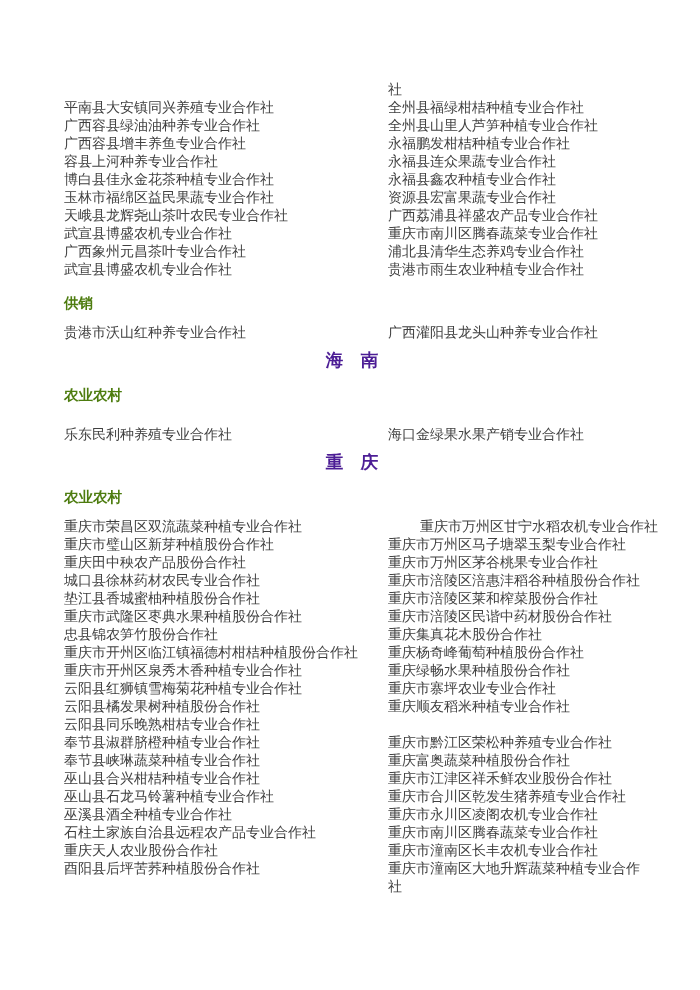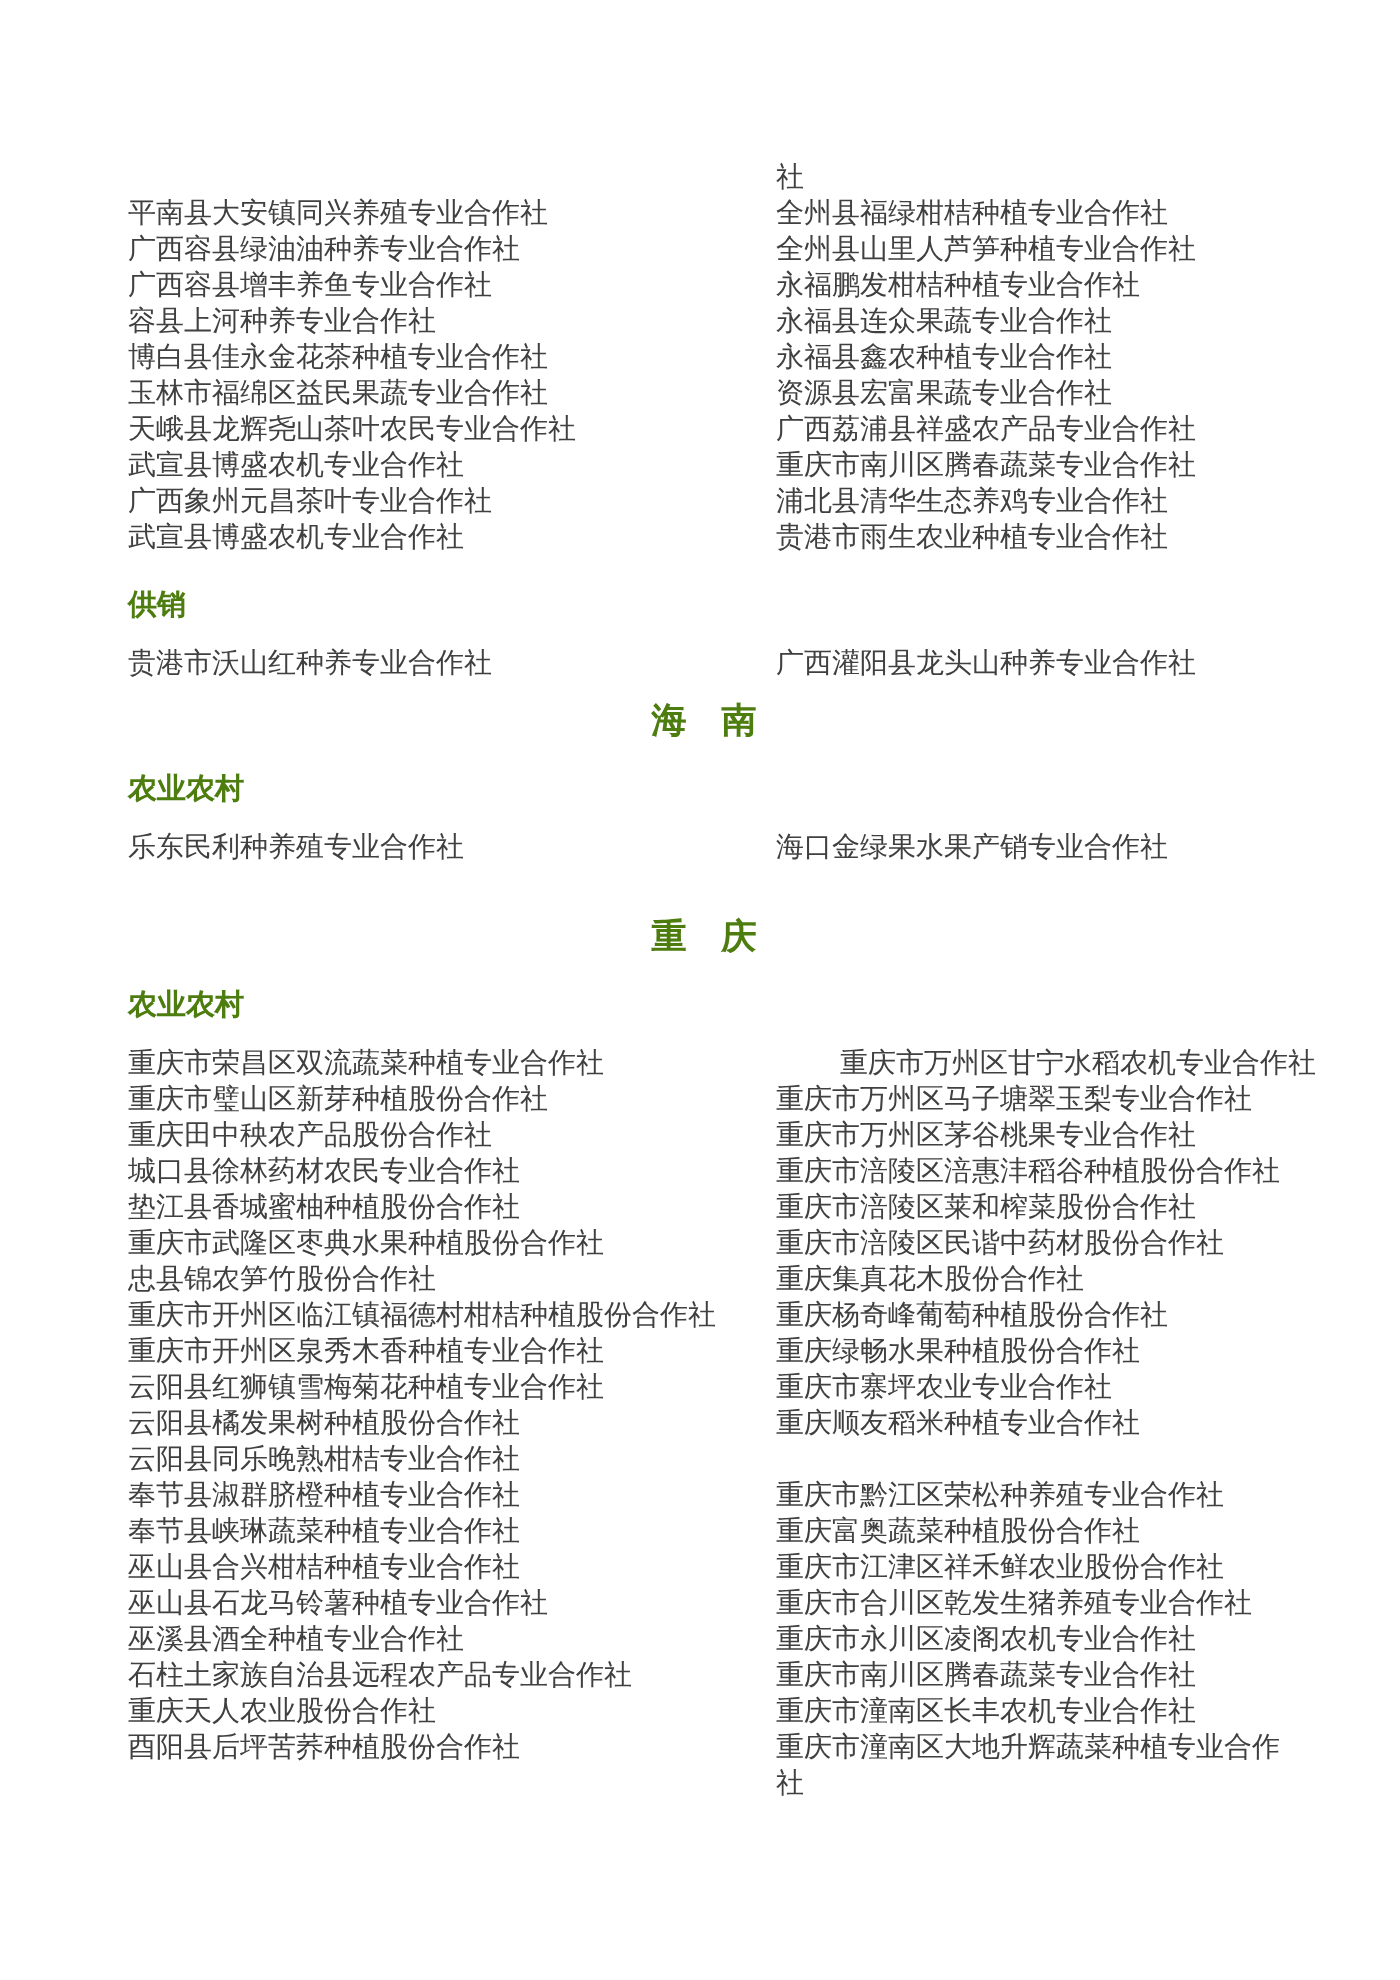--- a/index.html
+++ b/index.html
@@ -33,32 +33,32 @@
   .section-header {
     font-size: 14.5px;
     font-weight: bold;
     color: #4d7c0f;
     line-height: 18px;
     margin: 0;
   }
   .province-header {
     font-size: 17.5px;
     font-weight: bold;
-    color: #4d7c0f;
+    color: #4c1d95;
     text-align: center;
     line-height: 20px;
     margin: 0;
   }
 
   .h-gongxiao   { margin-top: 15px; }
   .row-gongxiao { margin-top: 12px; font-family: Liberation Mono, monospace; }
   .h-hainan     { margin-top: 8px; }
   .h-nongye-hn  { margin-top: 16px; }
-  .row-hainan   { margin-top: 12px; }
-  .h-chongqing  { margin-top: 24px; }
+  .row-hainan   { margin-top: 22px; }
+  .h-chongqing  { margin-top: 8px; }
   .h-nongye-cq  { margin-top: 16px; }
   .cq-first     { margin-top: 12px; gap: 32px; }
 </style>
 </head>
 <body>
 
 <div class="page">
 
   <div class="row">
     <span class="cell left"></span>

